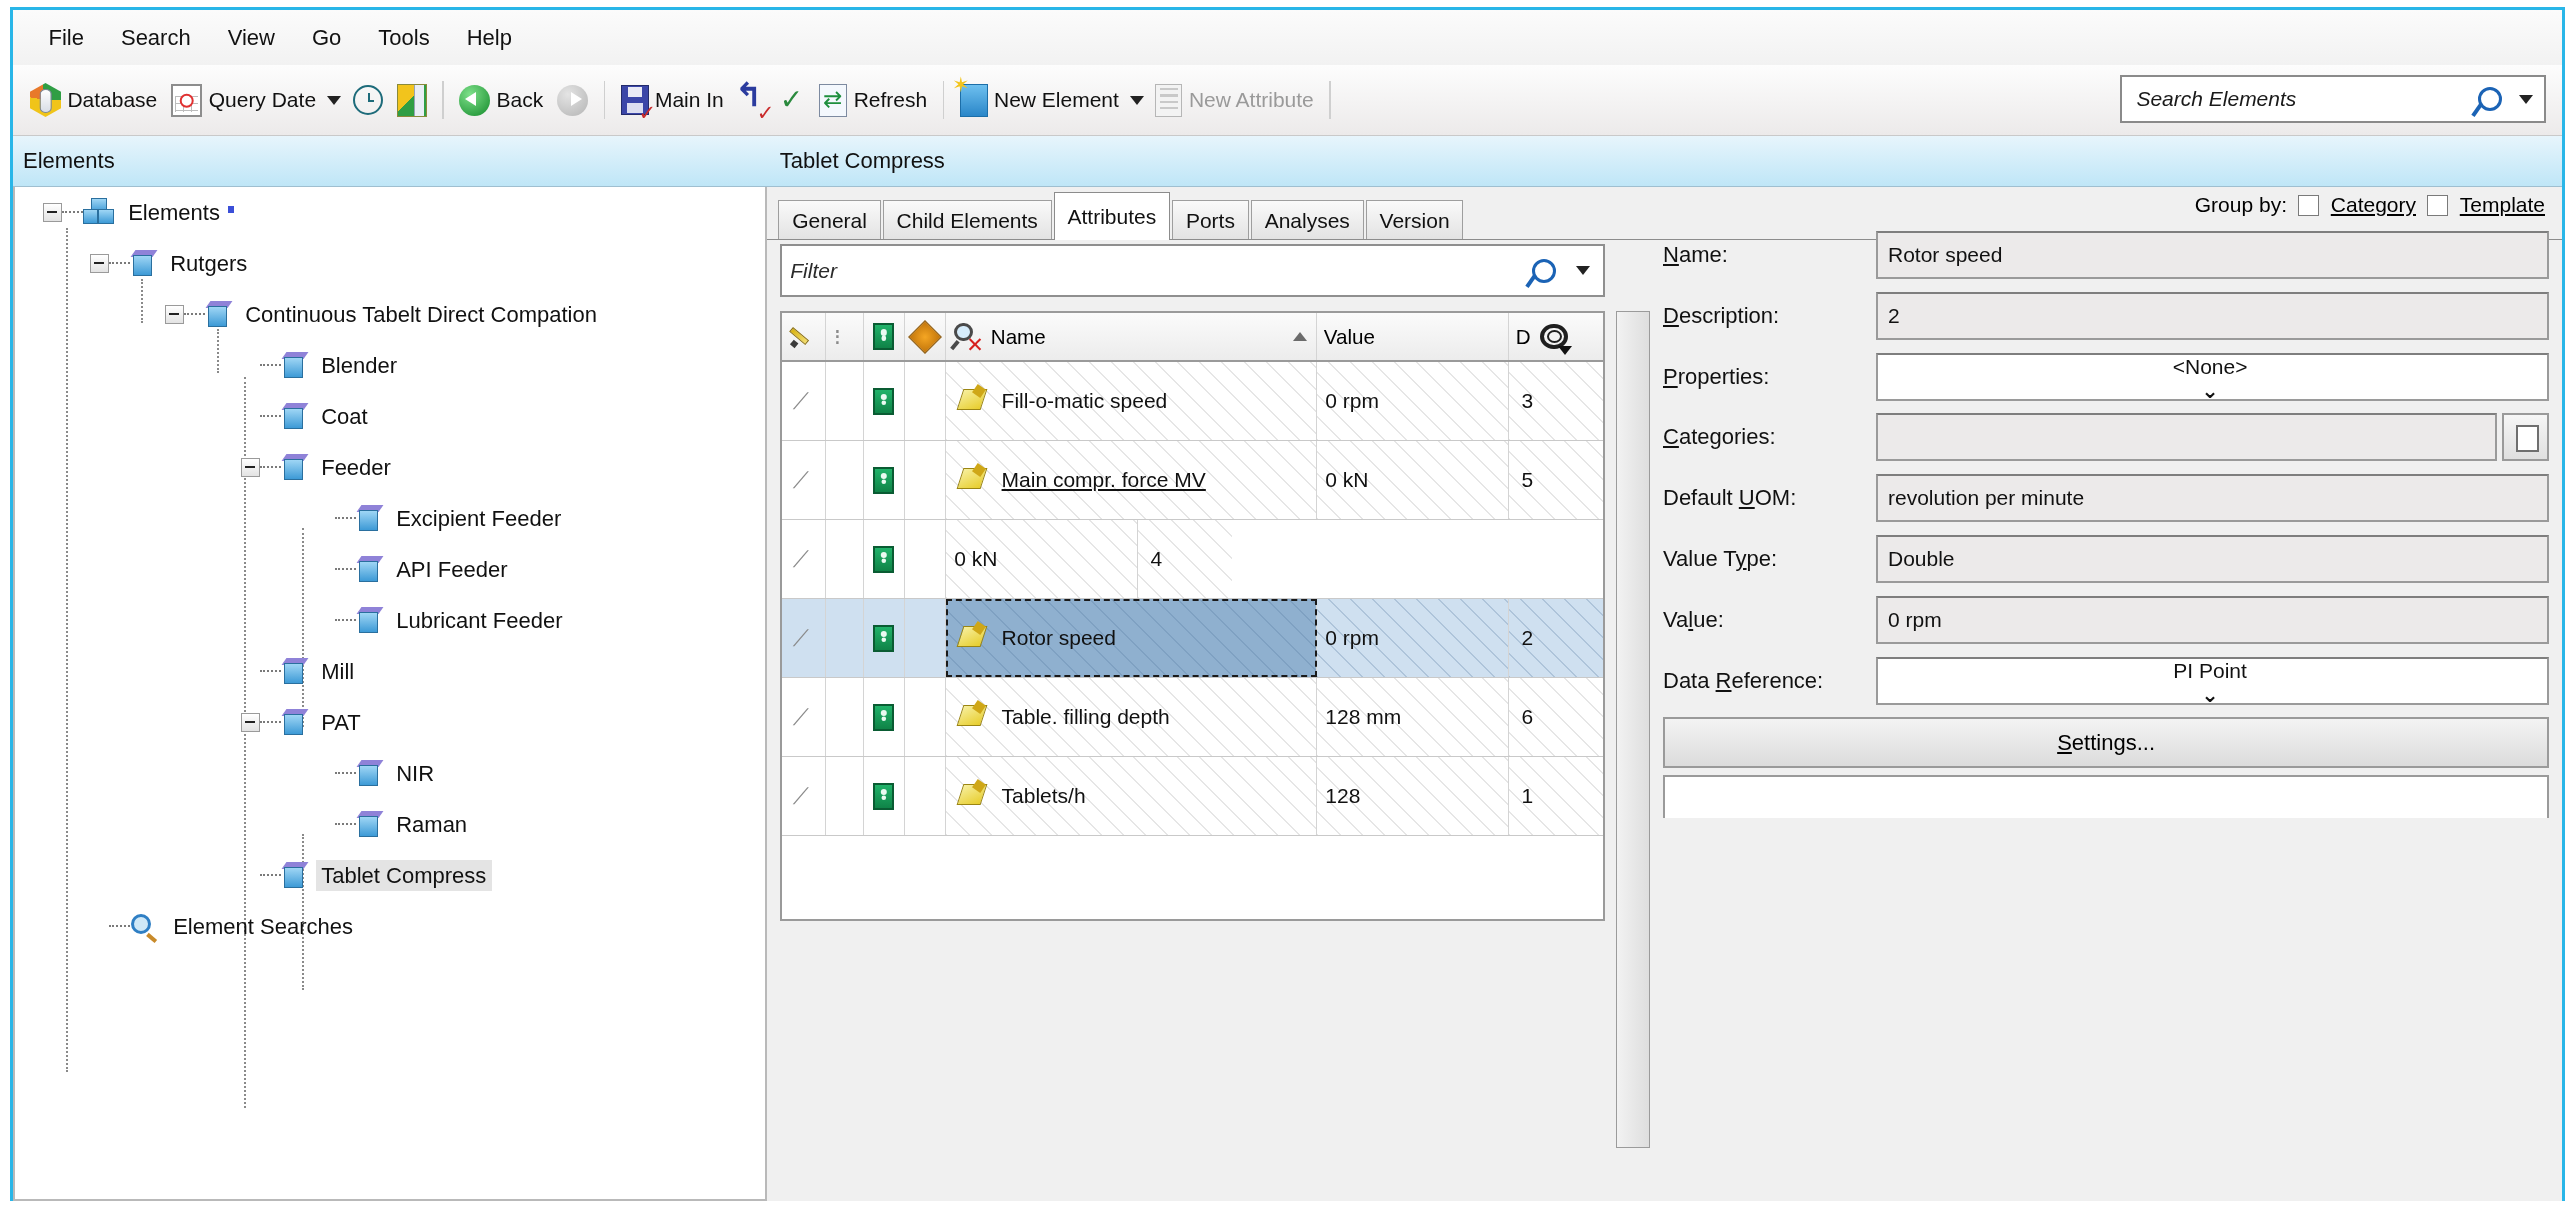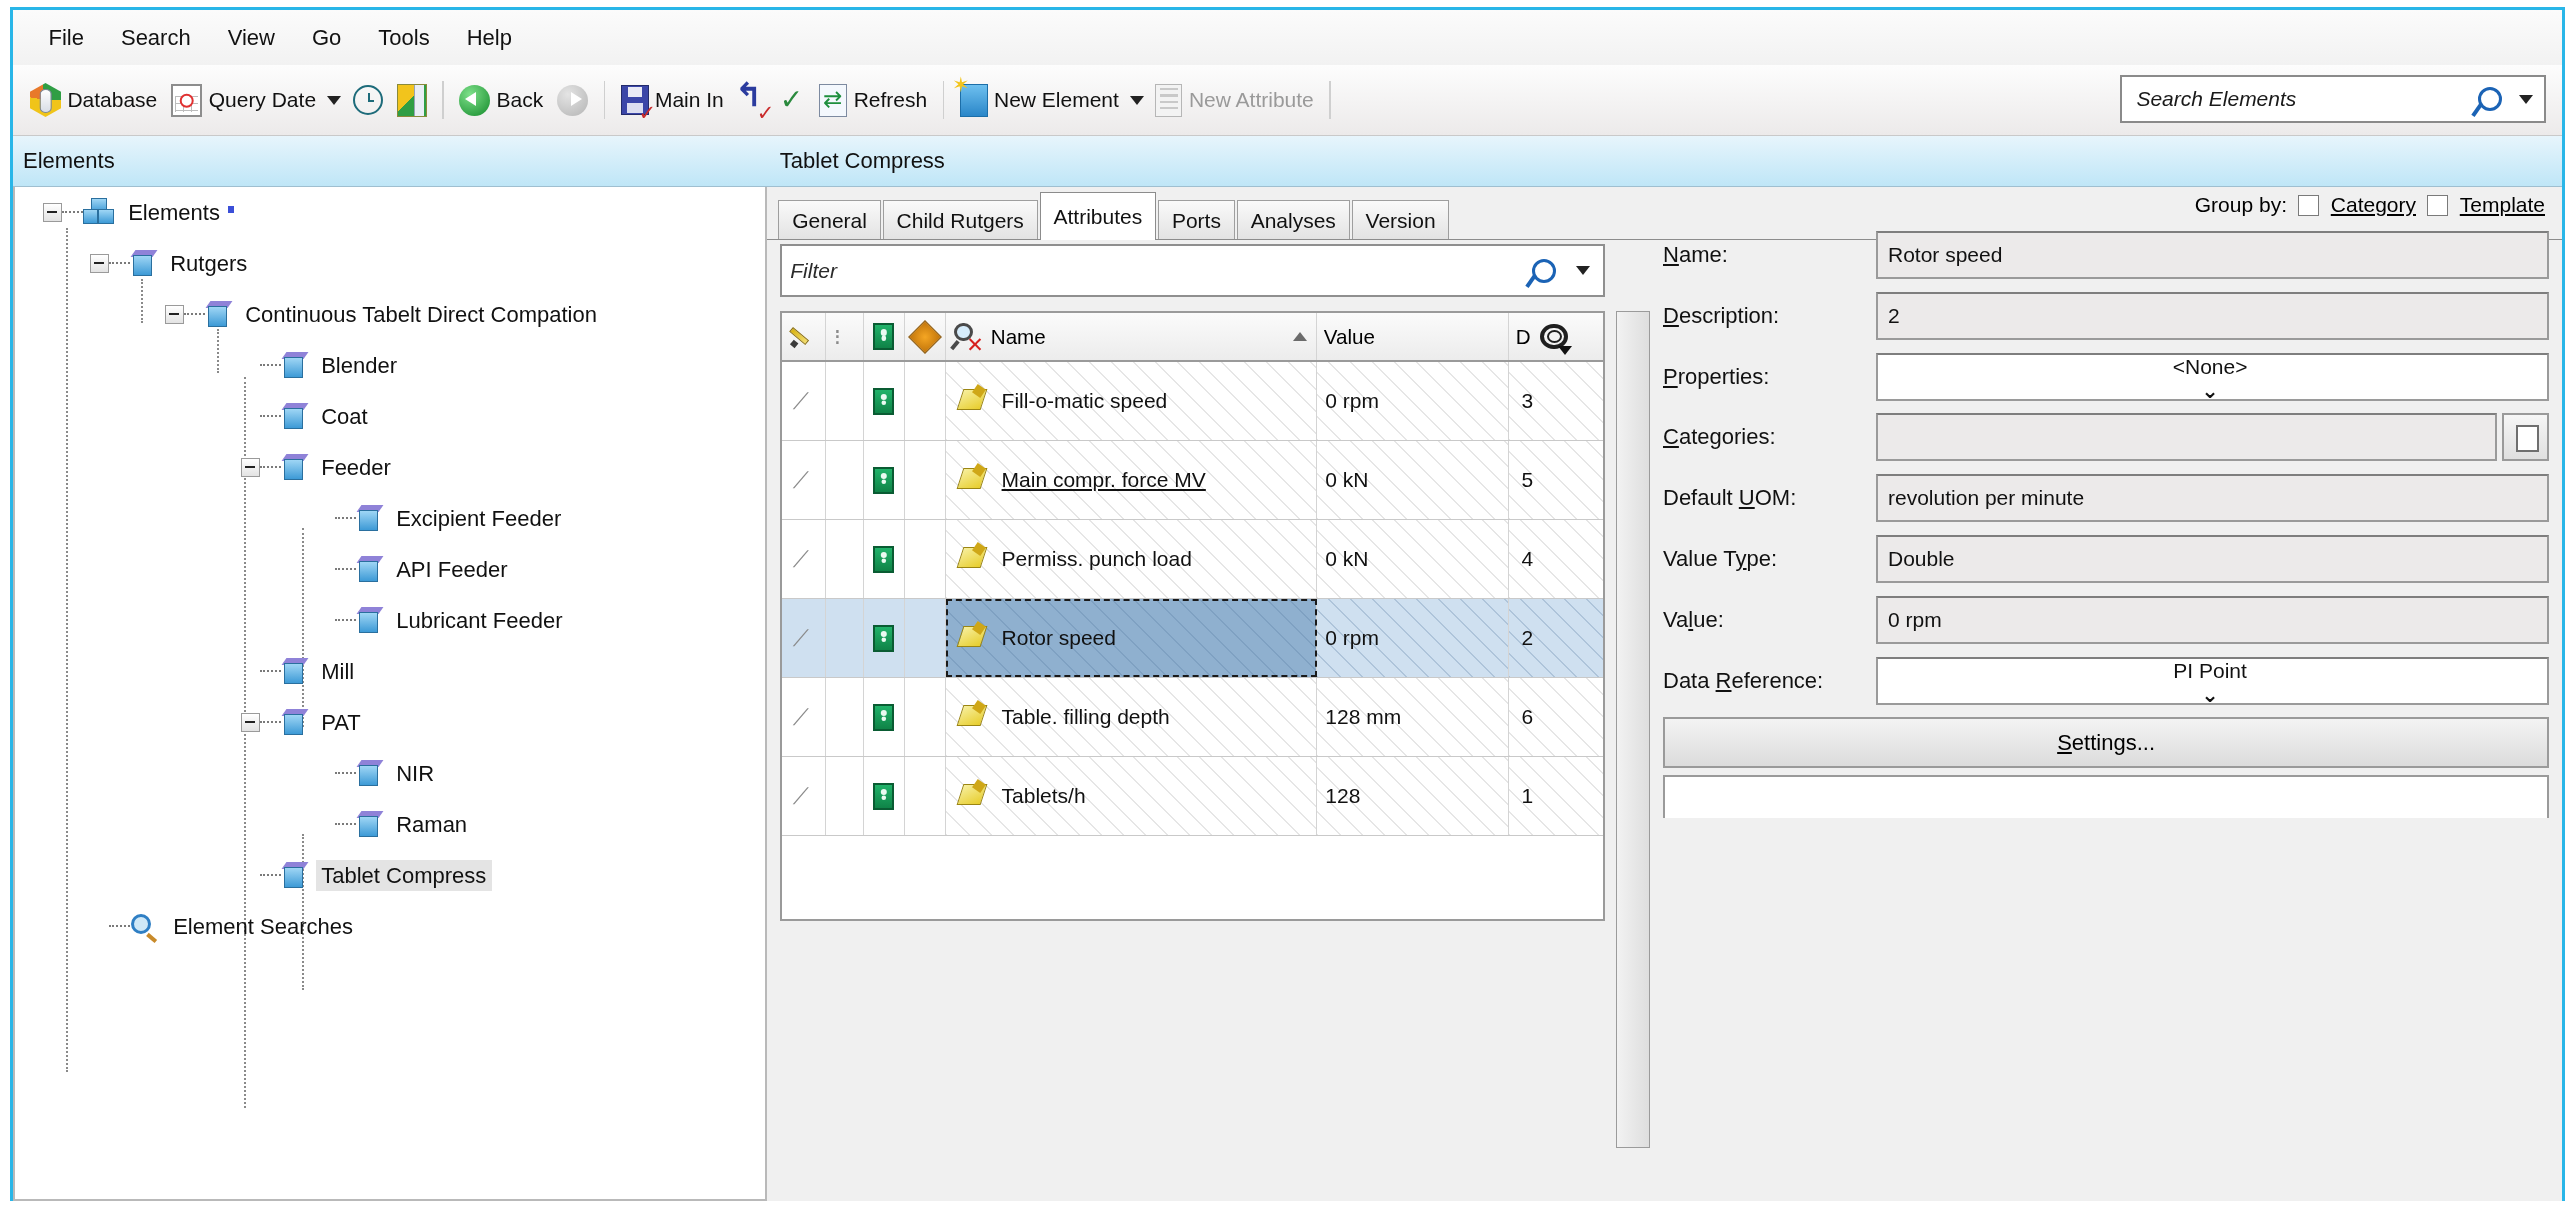--- a/index.html
+++ b/index.html
@@ -468,21 +468,21 @@
         </div>
     </div>
   </div>
 
   <div class="mainpanel">
     <div class="mainheader">Tablet Compress</div>
 
     <div class="tabs">
       <div class="tabline"></div>
       <div class="tab">General</div>
-      <div class="tab">Child Rutgers</div>
+      <div class="tab">Child Elements</div>
       <div class="tab active">Attributes</div>
       <div class="tab">Ports</div>
       <div class="tab">Analyses</div>
       <div class="tab">Version</div>
     </div>
 
     <div class="groupby">
       <span>Group by:</span>
       <span class="cbx"></span>
       <span class="ul">Category</span>
@@ -572,27 +572,20 @@
           </div>
           <div class="trow">
             <div class="td" style="width: 44px; justify-content: center;">
               <span class="shearicon">⟋</span>
             </div>
             <div class="td" style="width: 38px;"></div>
             <div class="td" style="width: 41px; justify-content: center;">
               <span class="keybox"></span>
             </div>
             <div class="td" style="width: 41px;"></div>
-            <div class="td namecell hatch" style="flex: 1 1 0%;">
-              <span class="tagicon">
-                <i></i>
-                <b></b>
-              </span>
-              <span>Permiss. punch load</span>
-            </div>
             <div class="td valcell hatch" style="width: 192px;">0 kN</div>
             <div class="td dcell hatch" style="width: 94px;">4</div>
           </div>
           <div class="trow sel">
             <div class="td" style="width: 44px; justify-content: center;">
               <span class="shearicon">⟋</span>
             </div>
             <div class="td" style="width: 38px;"></div>
             <div class="td" style="width: 41px; justify-content: center;">
               <span class="keybox"></span>

